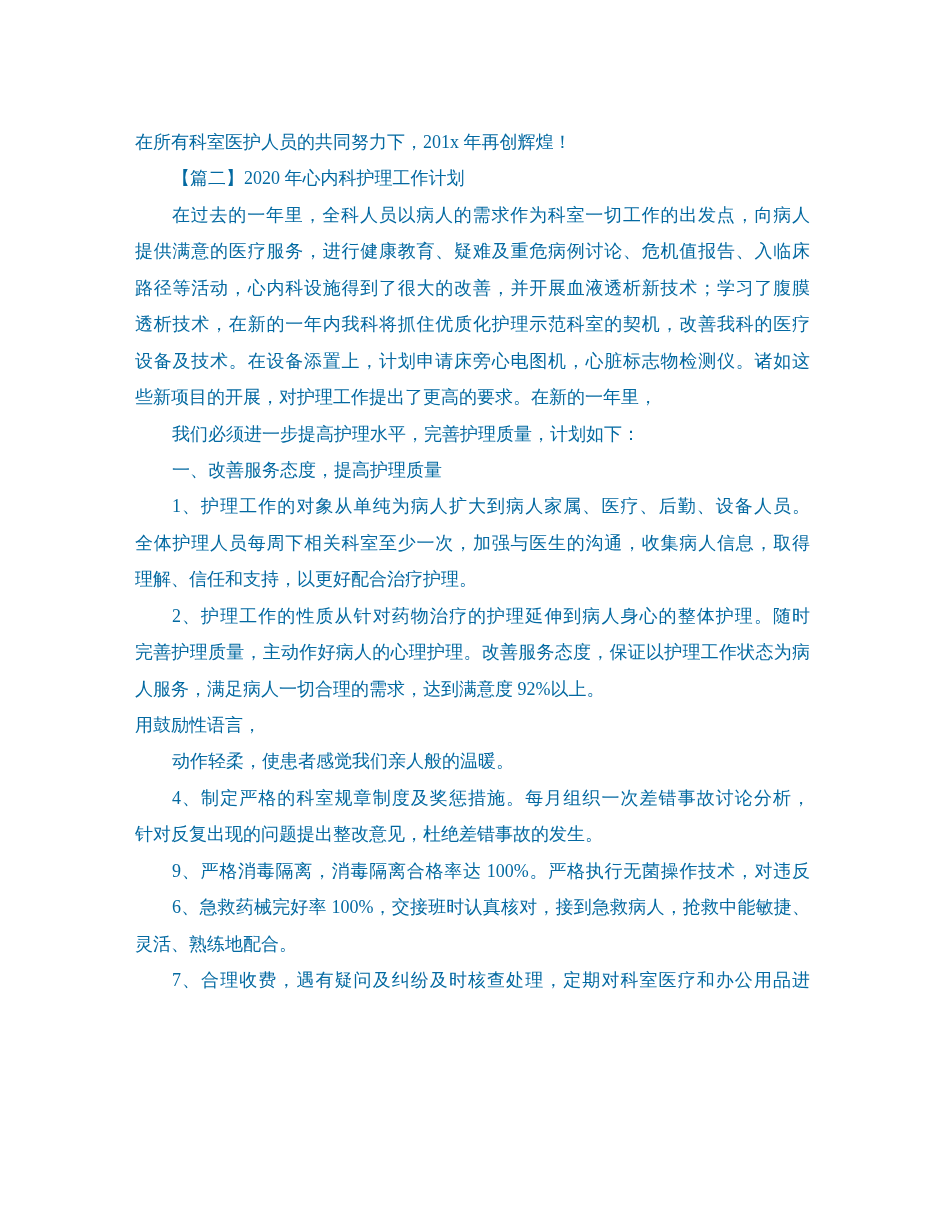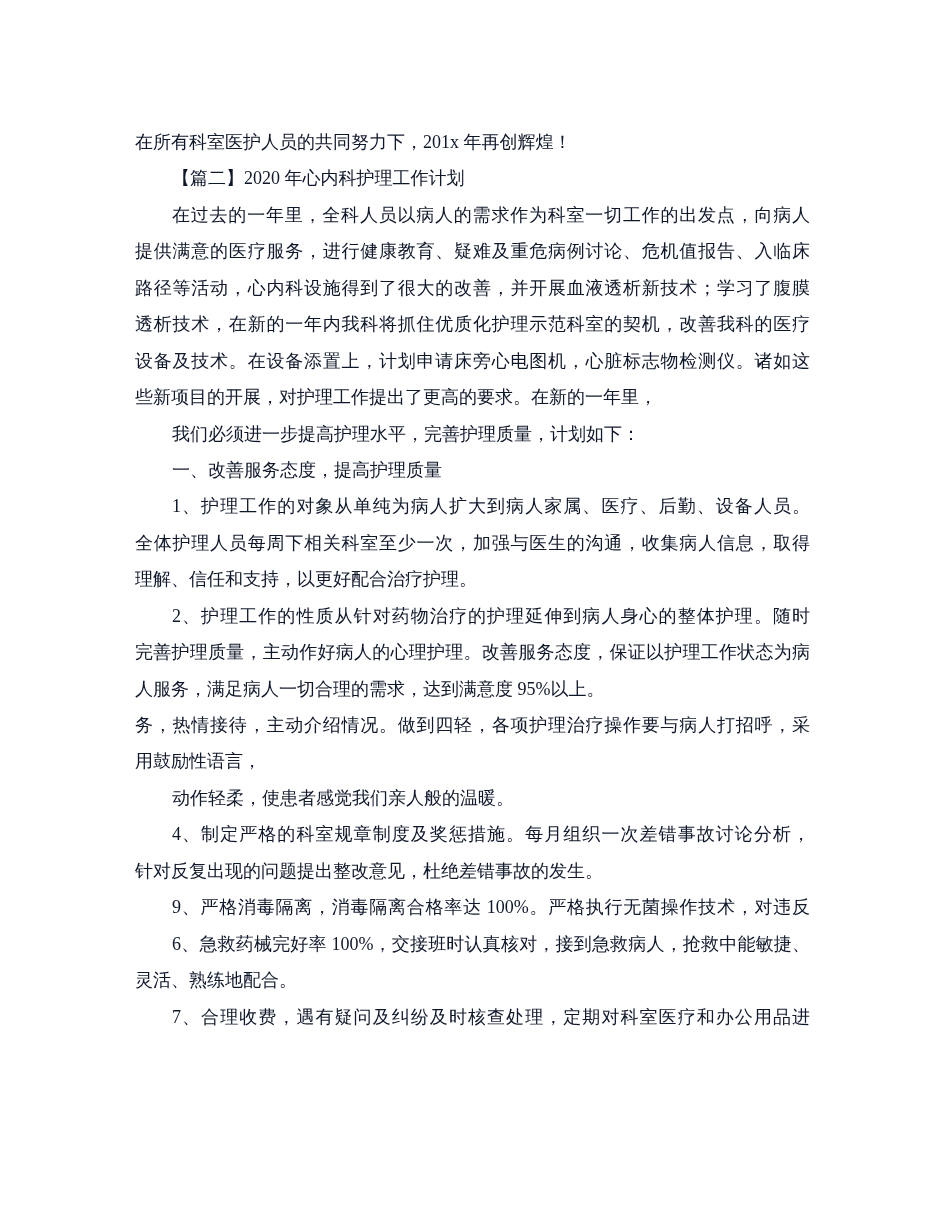--- a/index.html
+++ b/index.html
@@ -43,38 +43,37 @@
   .line.fill {
     white-space: normal;
     text-align: justify;
     text-align-last: justify;
   }
 </style>
 </head>
 <body style="background: rgb(255, 255, 255);">
 
 <div class="page">
-  <div class="text-block" id="lines-container" style="color: #0f172a;">
+  <div class="text-block" id="lines-container" style="color: #0369a1;">
       <div class="line">在所有科室医护人员的共同努力下，201x 年再创辉煌！</div>
       <div class="line indent">【篇二】2020 年心内科护理工作计划</div>
       <div class="line indent fill">在过去的一年里，全科人员以病人的需求作为科室一切工作的出发点，向病人</div>
       <div class="line fill">提供满意的医疗服务，进行健康教育、疑难及重危病例讨论、危机值报告、入临床</div>
       <div class="line fill">路径等活动，心内科设施得到了很大的改善，并开展血液透析新技术；学习了腹膜</div>
       <div class="line fill">透析技术，在新的一年内我科将抓住优质化护理示范科室的契机，改善我科的医疗</div>
       <div class="line fill">设备及技术。在设备添置上，计划申请床旁心电图机，心脏标志物检测仪。诸如这</div>
       <div class="line">些新项目的开展，对护理工作提出了更高的要求。在新的一年里，</div>
       <div class="line indent">我们必须进一步提高护理水平，完善护理质量，计划如下：</div>
       <div class="line indent">一、改善服务态度，提高护理质量</div>
       <div class="line indent fill">1、护理工作的对象从单纯为病人扩大到病人家属、医疗、后勤、设备人员。</div>
       <div class="line fill">全体护理人员每周下相关科室至少一次，加强与医生的沟通，收集病人信息，取得</div>
       <div class="line">理解、信任和支持，以更好配合治疗护理。</div>
       <div class="line indent fill">2、护理工作的性质从针对药物治疗的护理延伸到病人身心的整体护理。随时</div>
       <div class="line fill">完善护理质量，主动作好病人的心理护理。改善服务态度，保证以护理工作状态为病</div>
-      <div class="line">人服务，满足病人一切合理的需求，达到满意度 95%以上。</div>
-      <div class="line fill">务，热情接待，主动介绍情况。做到四轻，各项护理治疗操作要与病人打招呼，采</div>
+      <div class="line">人服务，满足病人一切合理的需求，达到满意度 92%以上。</div>
       <div class="line">用鼓励性语言，</div>
       <div class="line indent">动作轻柔，使患者感觉我们亲人般的温暖。</div>
       <div class="line indent fill">4、制定严格的科室规章制度及奖惩措施。每月组织一次差错事故讨论分析，</div>
       <div class="line">针对反复出现的问题提出整改意见，杜绝差错事故的发生。</div>
       <div class="line indent fill">9、严格消毒隔离，消毒隔离合格率达 100%。严格执行无菌操作技术，对违反</div>
       <div class="line indent fill">6、急救药械完好率 100%，交接班时认真核对，接到急救病人，抢救中能敏捷、</div>
       <div class="line">灵活、熟练地配合。</div>
       <div class="line indent fill">7、合理收费，遇有疑问及纠纷及时核查处理，定期对科室医疗和办公用品进</div>
     </div>
 </div>

